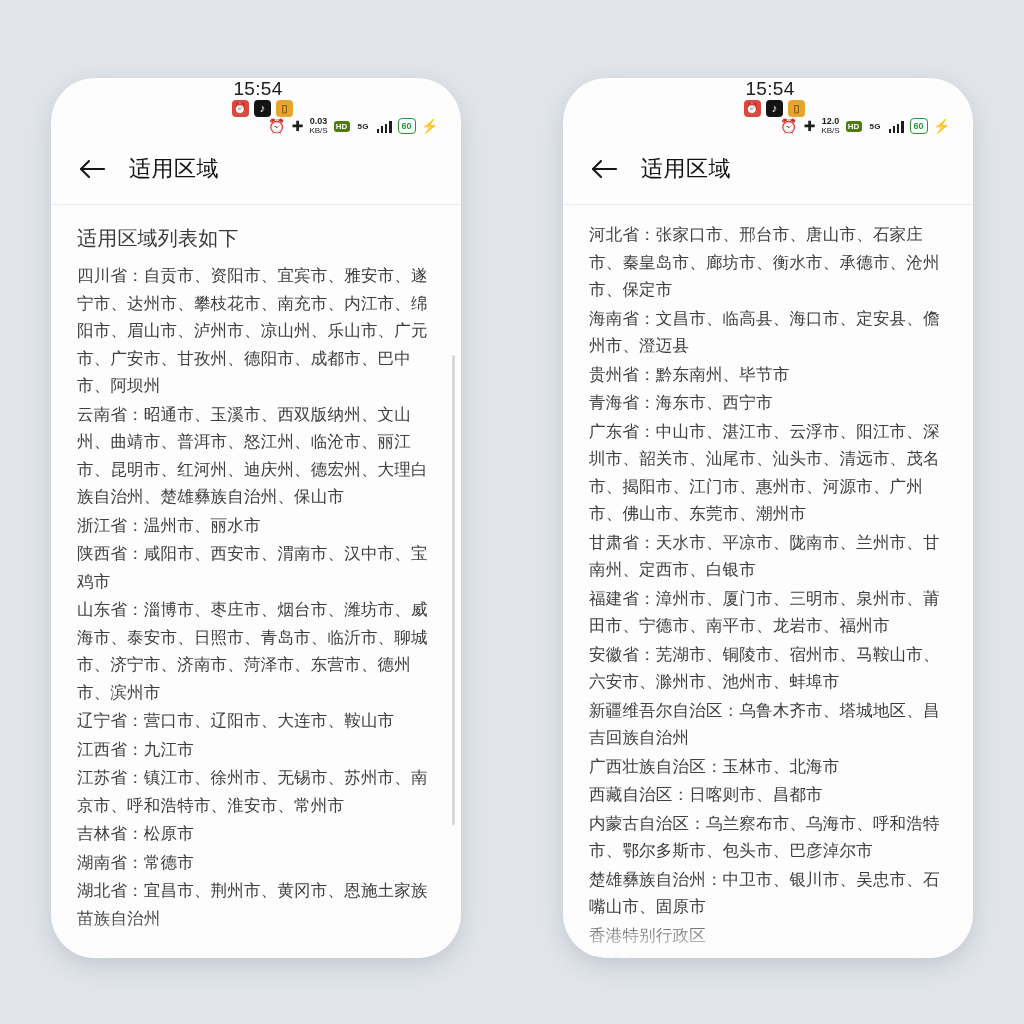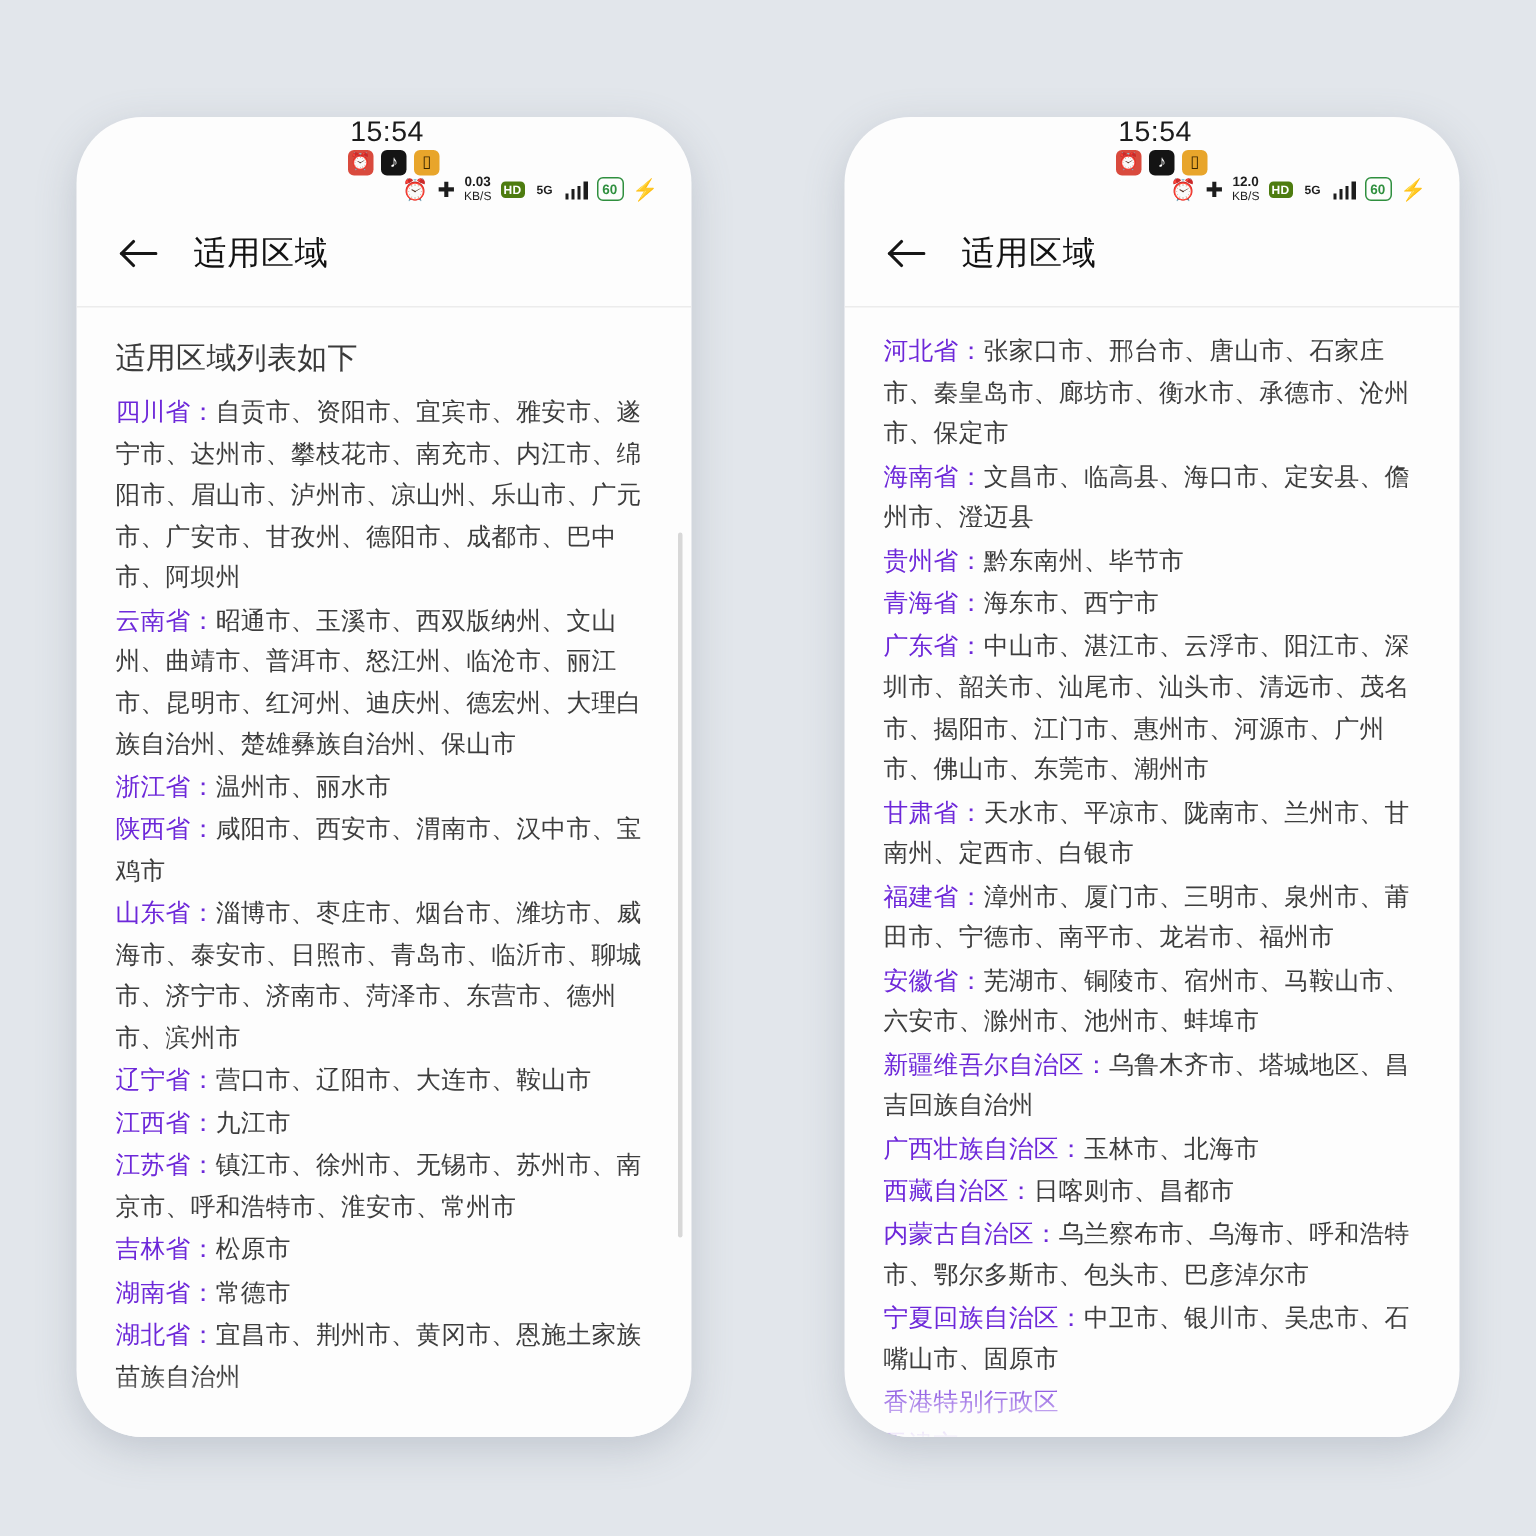--- a/index.html
+++ b/index.html
@@ -166,21 +166,21 @@
   }
   .region-row {
     display: block;
     font-size: 16.5px;
     line-height: 27.5px;
     color: #3d3d3d;
     margin-bottom: 1px;
     letter-spacing: 0.2px;
   }
   .region-row .prov {
-    color: #6d28d9;
+    color: #404040;
   }
   .region-row .cities {
     color: #3d3d3d;
   }
   
   .scroll-track {
     position: absolute;
     right: 6px;
     top: 150px;
     width: 3px;
@@ -311,21 +311,21 @@
       <div class="region-row"><span class="prov">贵州省：</span><span class="cities">黔东南州、毕节市</span></div>
       <div class="region-row"><span class="prov">青海省：</span><span class="cities">海东市、西宁市</span></div>
       <div class="region-row"><span class="prov">广东省：</span><span class="cities">中山市、湛江市、云浮市、阳江市、深圳市、韶关市、汕尾市、汕头市、清远市、茂名市、揭阳市、江门市、惠州市、河源市、广州市、佛山市、东莞市、潮州市</span></div>
       <div class="region-row"><span class="prov">甘肃省：</span><span class="cities">天水市、平凉市、陇南市、兰州市、甘南州、定西市、白银市</span></div>
       <div class="region-row"><span class="prov">福建省：</span><span class="cities">漳州市、厦门市、三明市、泉州市、莆田市、宁德市、南平市、龙岩市、福州市</span></div>
       <div class="region-row"><span class="prov">安徽省：</span><span class="cities">芜湖市、铜陵市、宿州市、马鞍山市、六安市、滁州市、池州市、蚌埠市</span></div>
       <div class="region-row"><span class="prov">新疆维吾尔自治区：</span><span class="cities">乌鲁木齐市、塔城地区、昌吉回族自治州</span></div>
       <div class="region-row"><span class="prov">广西壮族自治区：</span><span class="cities">玉林市、北海市</span></div>
       <div class="region-row"><span class="prov">西藏自治区：</span><span class="cities">日喀则市、昌都市</span></div>
       <div class="region-row"><span class="prov">内蒙古自治区：</span><span class="cities">乌兰察布市、乌海市、呼和浩特市、鄂尔多斯市、包头市、巴彦淖尔市</span></div>
-      <div class="region-row"><span class="prov">宁夏回族自治区：</span><span class="cities">中卫市、银川市、吴忠市、石嘴山市、固原市</span></div>
+      <div class="region-row"><span class="prov">楚雄彝族自治州：</span><span class="cities">中卫市、银川市、吴忠市、石嘴山市、固原市</span></div>
       <div class="region-row"><span class="prov">香港特别行政区</span><span class="cities"></span></div>
       <div class="region-row"><span class="prov">天津市</span><span class="cities"></span></div>
 
       <div class="fade-bottom"></div>
     </div>
   </div>
 
 </div>
 
 </body></html>

